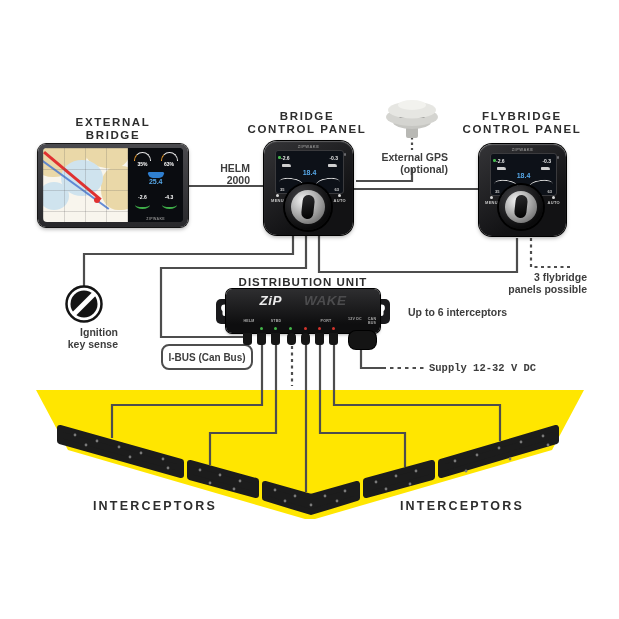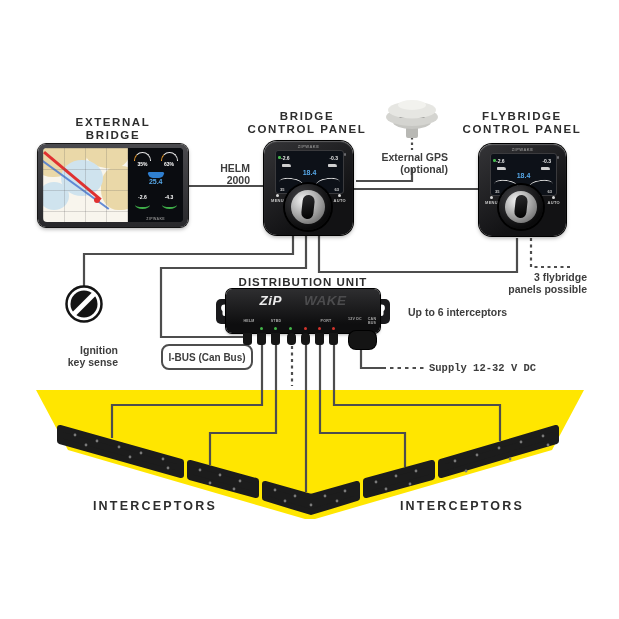--- a/index.html
+++ b/index.html
@@ -199,21 +199,21 @@
     <div>2000</div>
   </div>
   <div class="abs note center" style="left:376px;top:151px;width:72px;">
     <div>External GPS</div>
     <div>(optional)</div>
   </div>
   <div class="abs note center" style="left:497px;top:271px;width:90px;">
     <div>3 flybridge</div>
     <div>panels possible</div>
   </div>
-  <div class="abs note center" style="left:50px;top:344px;width:68px;">
+  <div class="abs note center" style="left:50px;top:326px;width:68px;">
     <div>Ignition</div>
     <div>key sense</div>
   </div>
   <div class="ibusbox">I-BUS (Can Bus)</div>
   <div class="abs note" style="left:408px;top:306px;width:150px;">Up to 6 interceptors</div>
   <div class="abs note" style="left:429px;top:362px;width:150px;font-family:Liberation Mono, monospace;">Supply 12-32 V DC</div>
   <div class="abs big-label" style="left:85px;top:499px;width:140px;">INTERCEPTORS</div>
   <div class="abs big-label" style="left:392px;top:499px;width:140px;">INTERCEPTORS</div>
 
   <div class="mfd">

